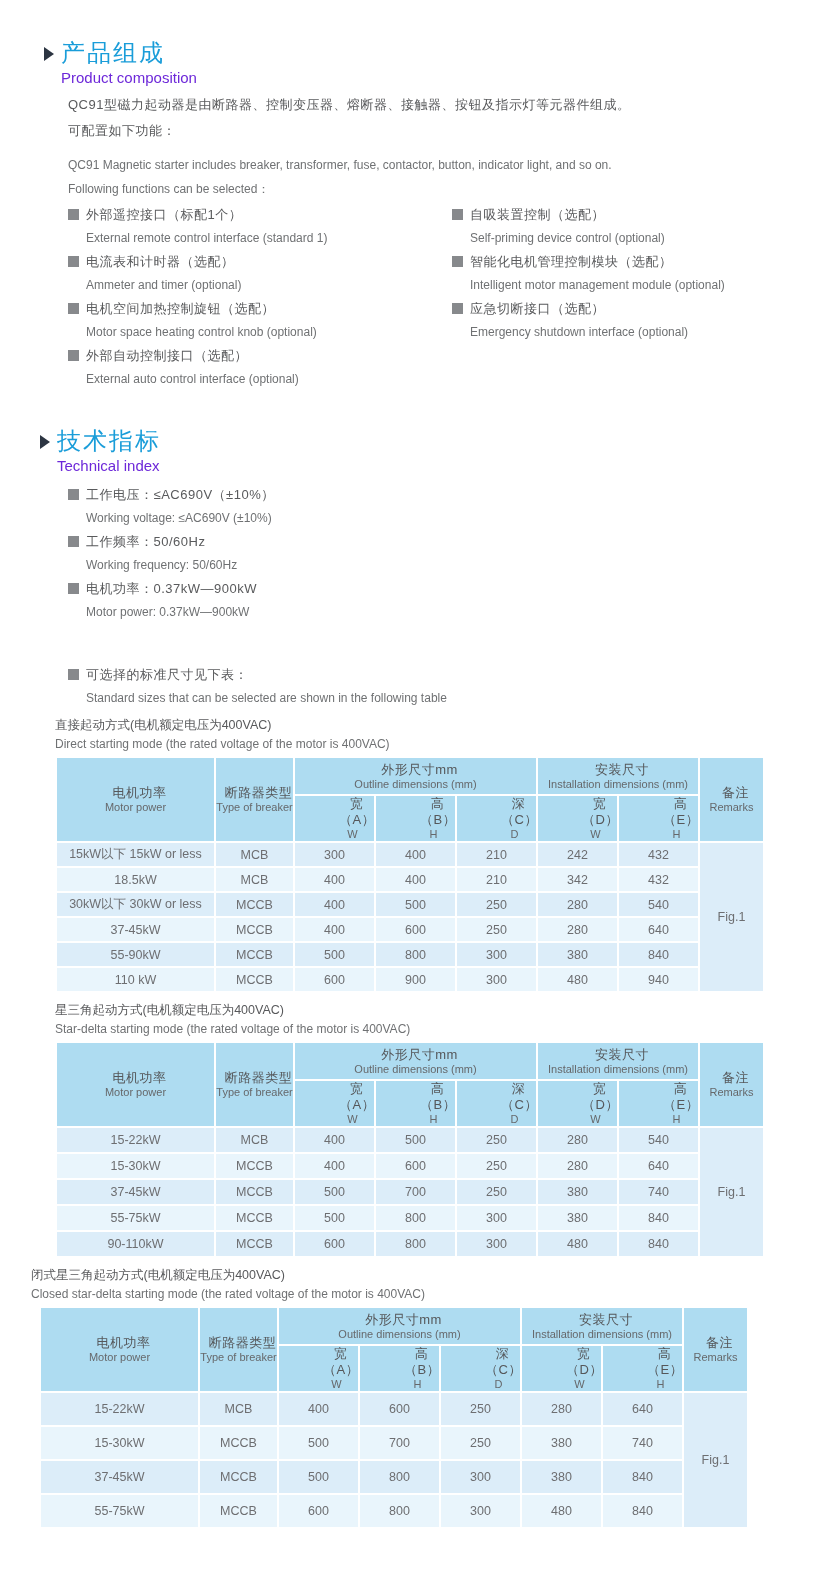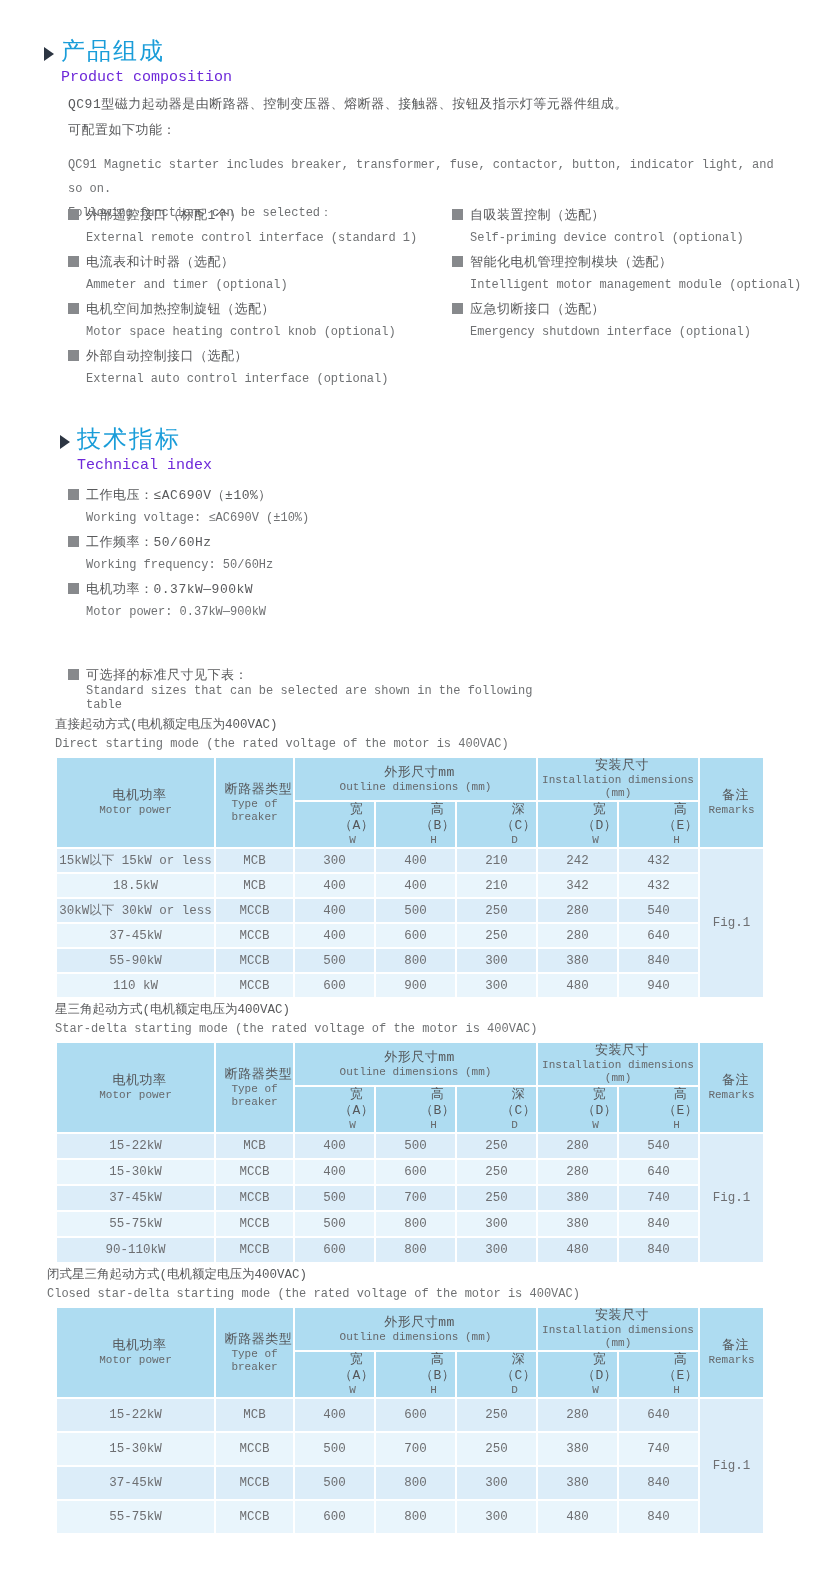--- a/index.html
+++ b/index.html
@@ -1,18 +1,18 @@
 <!DOCTYPE html>
 <html><head>
 <meta charset="utf-8">
 <style>
   html,body{margin:0;padding:0;background:#ffffff;}
   .page{position:relative;width:830px;height:1576px;background:#ffffff;overflow:hidden;
         font-family:"Liberation Sans","DejaVu Sans",sans-serif;}
-  .abs{position:absolute;font-family:Liberation Mono, monospace;}
+  .abs{position:absolute;}
 
   
   .sec-head{display:flex;align-items:center;}
   .tri{width:0;height:0;border-left:10px solid #2c3542;border-top:7px solid transparent;
        border-bottom:7px solid transparent;margin-right:7px;margin-top:2px;}
   .sec-title{margin:0;font-size:24px;line-height:26px;color:#1a9dd9;font-weight:500;letter-spacing:2px;}
   .sec-sub{margin-left:17px;margin-top:3px;font-size:15px;color:#6d28d9;}
 
   
   .para-cn{font-size:13px;color:#595a5c;line-height:26px;letter-spacing:.5px;}
@@ -112,21 +112,21 @@
       </div>
       <div class="pair">
         <div class="cn-line">
           <span class="bullet"></span>
           <span>应急切断接口（选配）</span>
         </div>
         <div class="en-line">Emergency shutdown interface (optional)</div>
       </div>
     </div>
 
-  <div class="abs" style="left:60px;top:428px;">
+  <div class="abs" style="left:40px;top:428px;">
     <div class="sec-head">
       <span class="tri"></span>
       <h1 class="sec-title">技术指标</h1>
     </div>
     <div class="sec-sub">Technical index</div>
   </div>
 
   <div class="abs" style="left:68px;top:483px;width:372px;">
       <div class="pair">
         <div class="cn-line">
@@ -385,21 +385,21 @@
             <td>600</td>
             <td>800</td>
             <td>300</td>
             <td>480</td>
             <td>840</td>
           </tr>
         </tbody>
     </table>
   </div>
 
-  <div class="abs" style="left:47px;top:1266px;">
+  <div class="abs" style="left:31px;top:1266px;">
     <div class="tbl-cn">闭式星三角起动方式(电机额定电压为400VAC)</div>
     <div class="tbl-en">Closed star-delta starting mode (the rated voltage of the motor is 400VAC)</div>
     <table class="dim t-c" style="margin-left:8px;">
       <colgroup>
           <col style="width:159px">
           <col style="width:79px">
           <col style="width:81px">
           <col style="width:81px">
           <col style="width:81px">
           <col style="width:81px">

